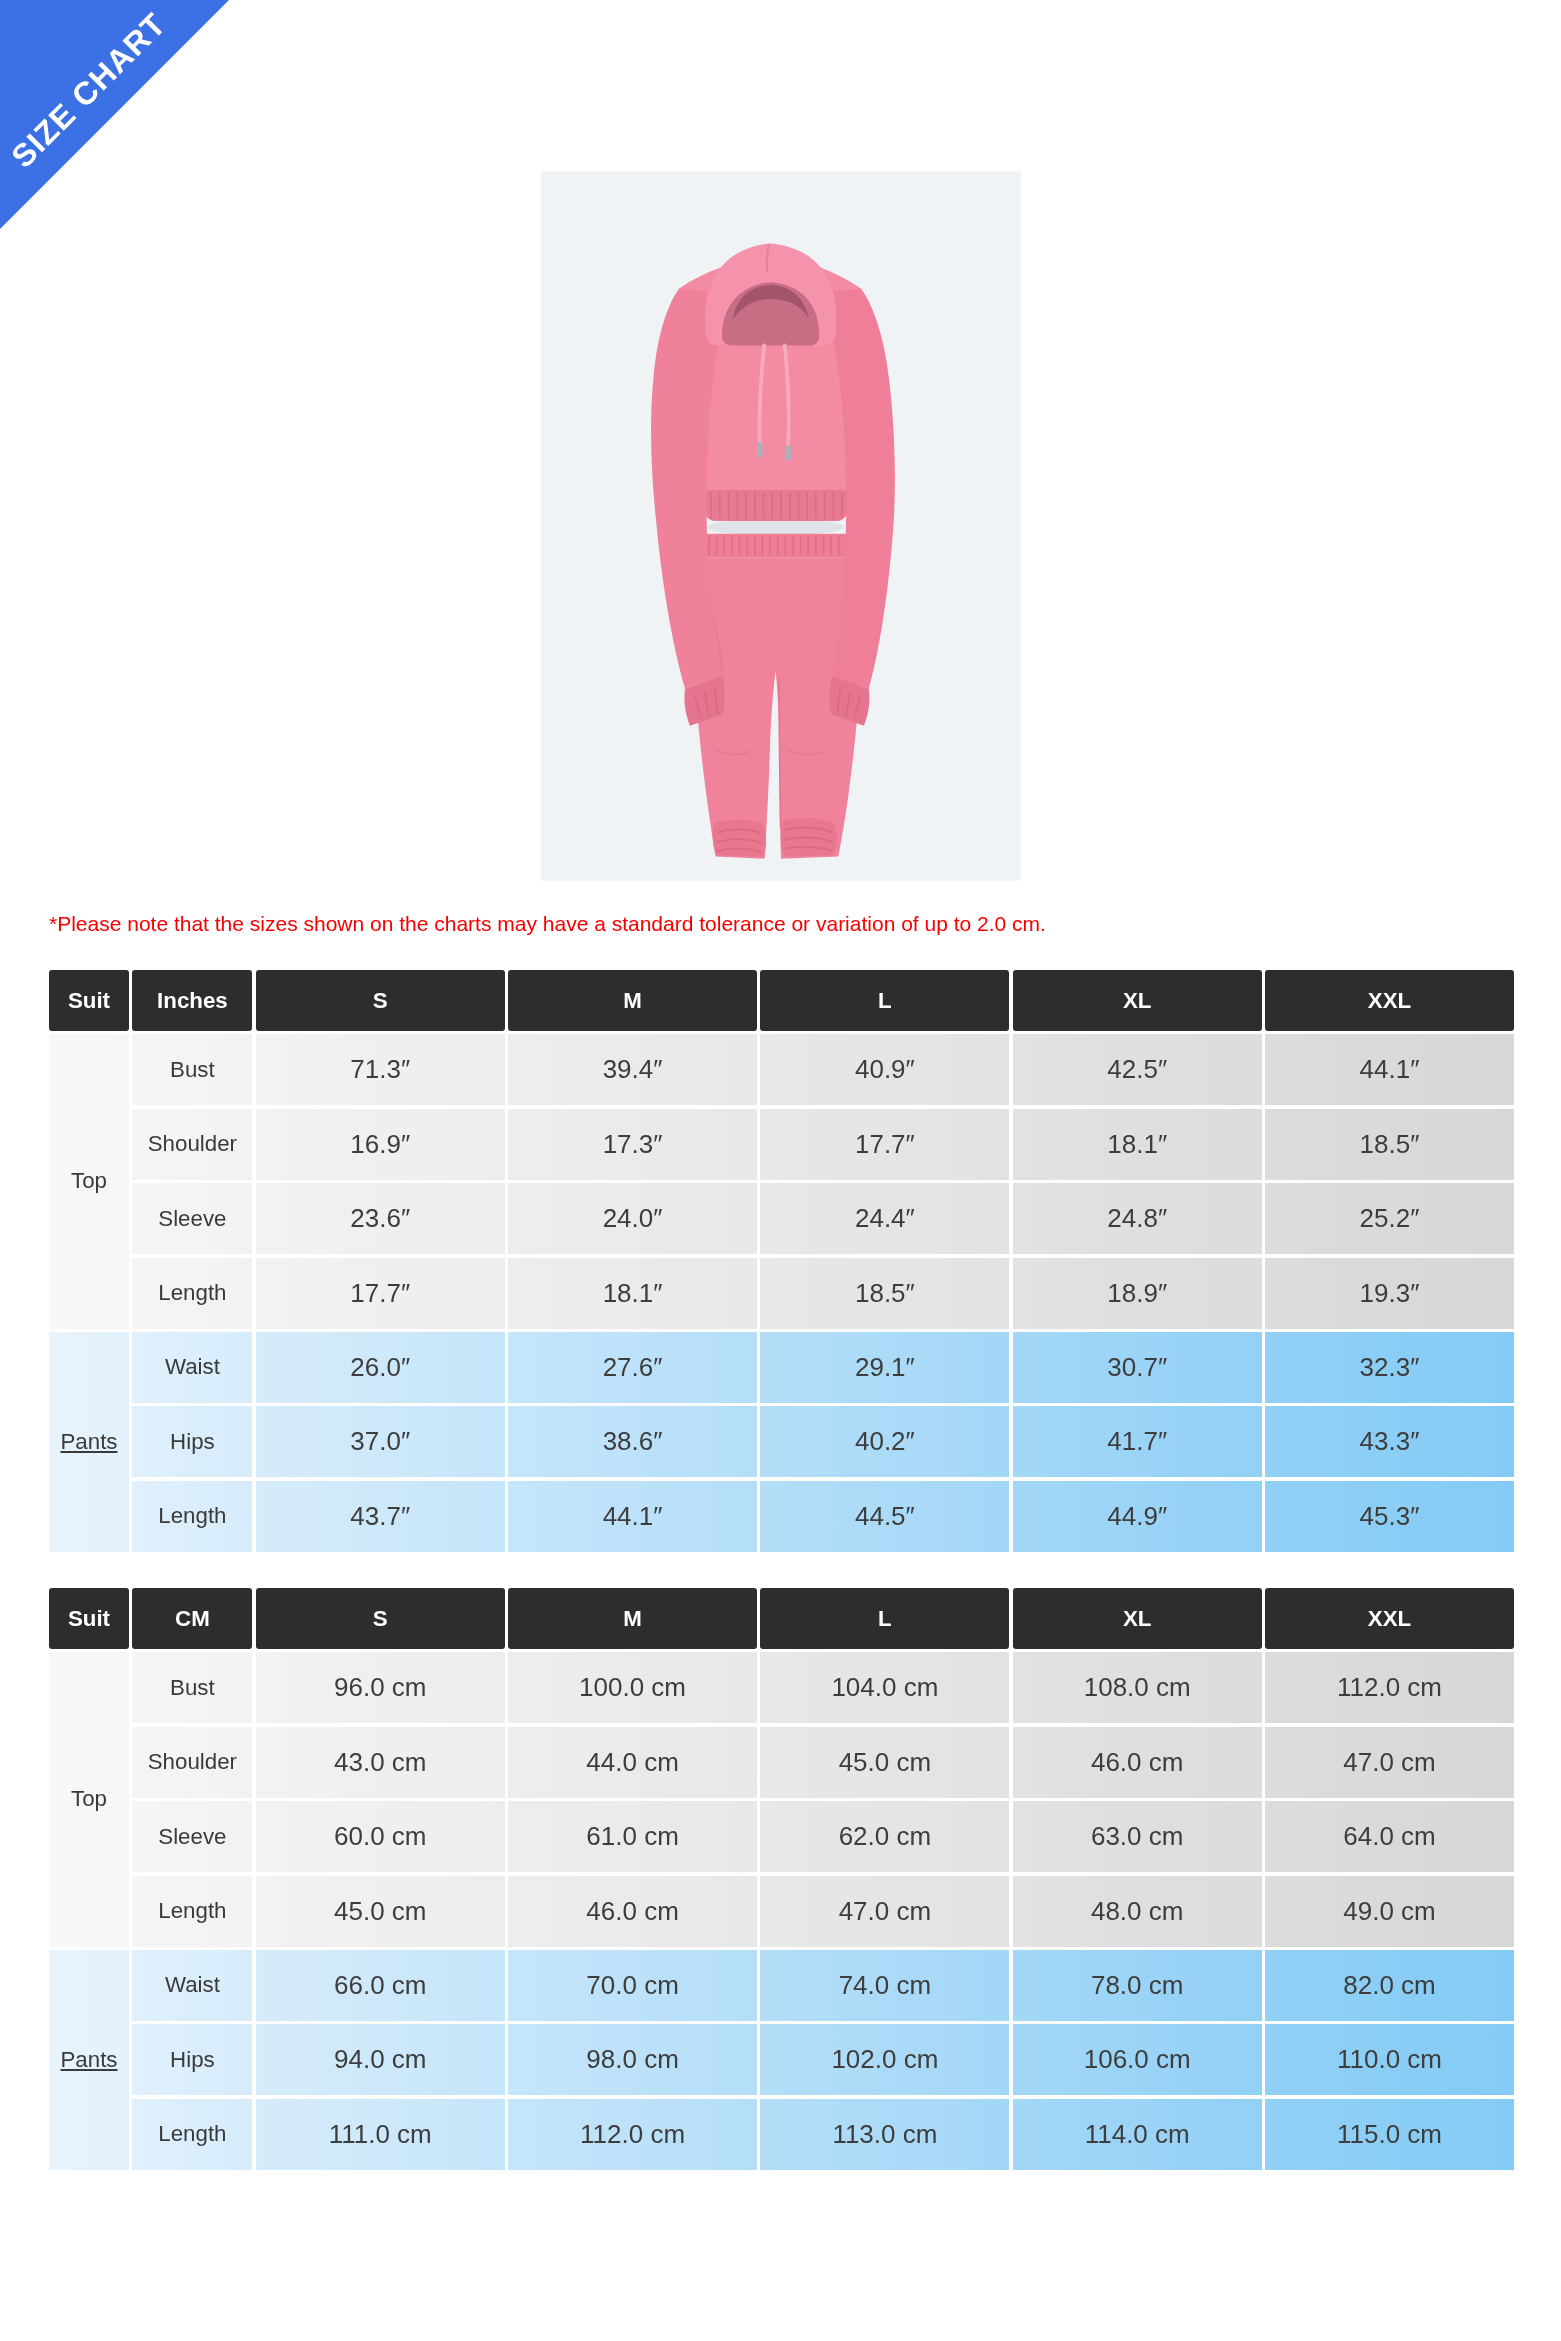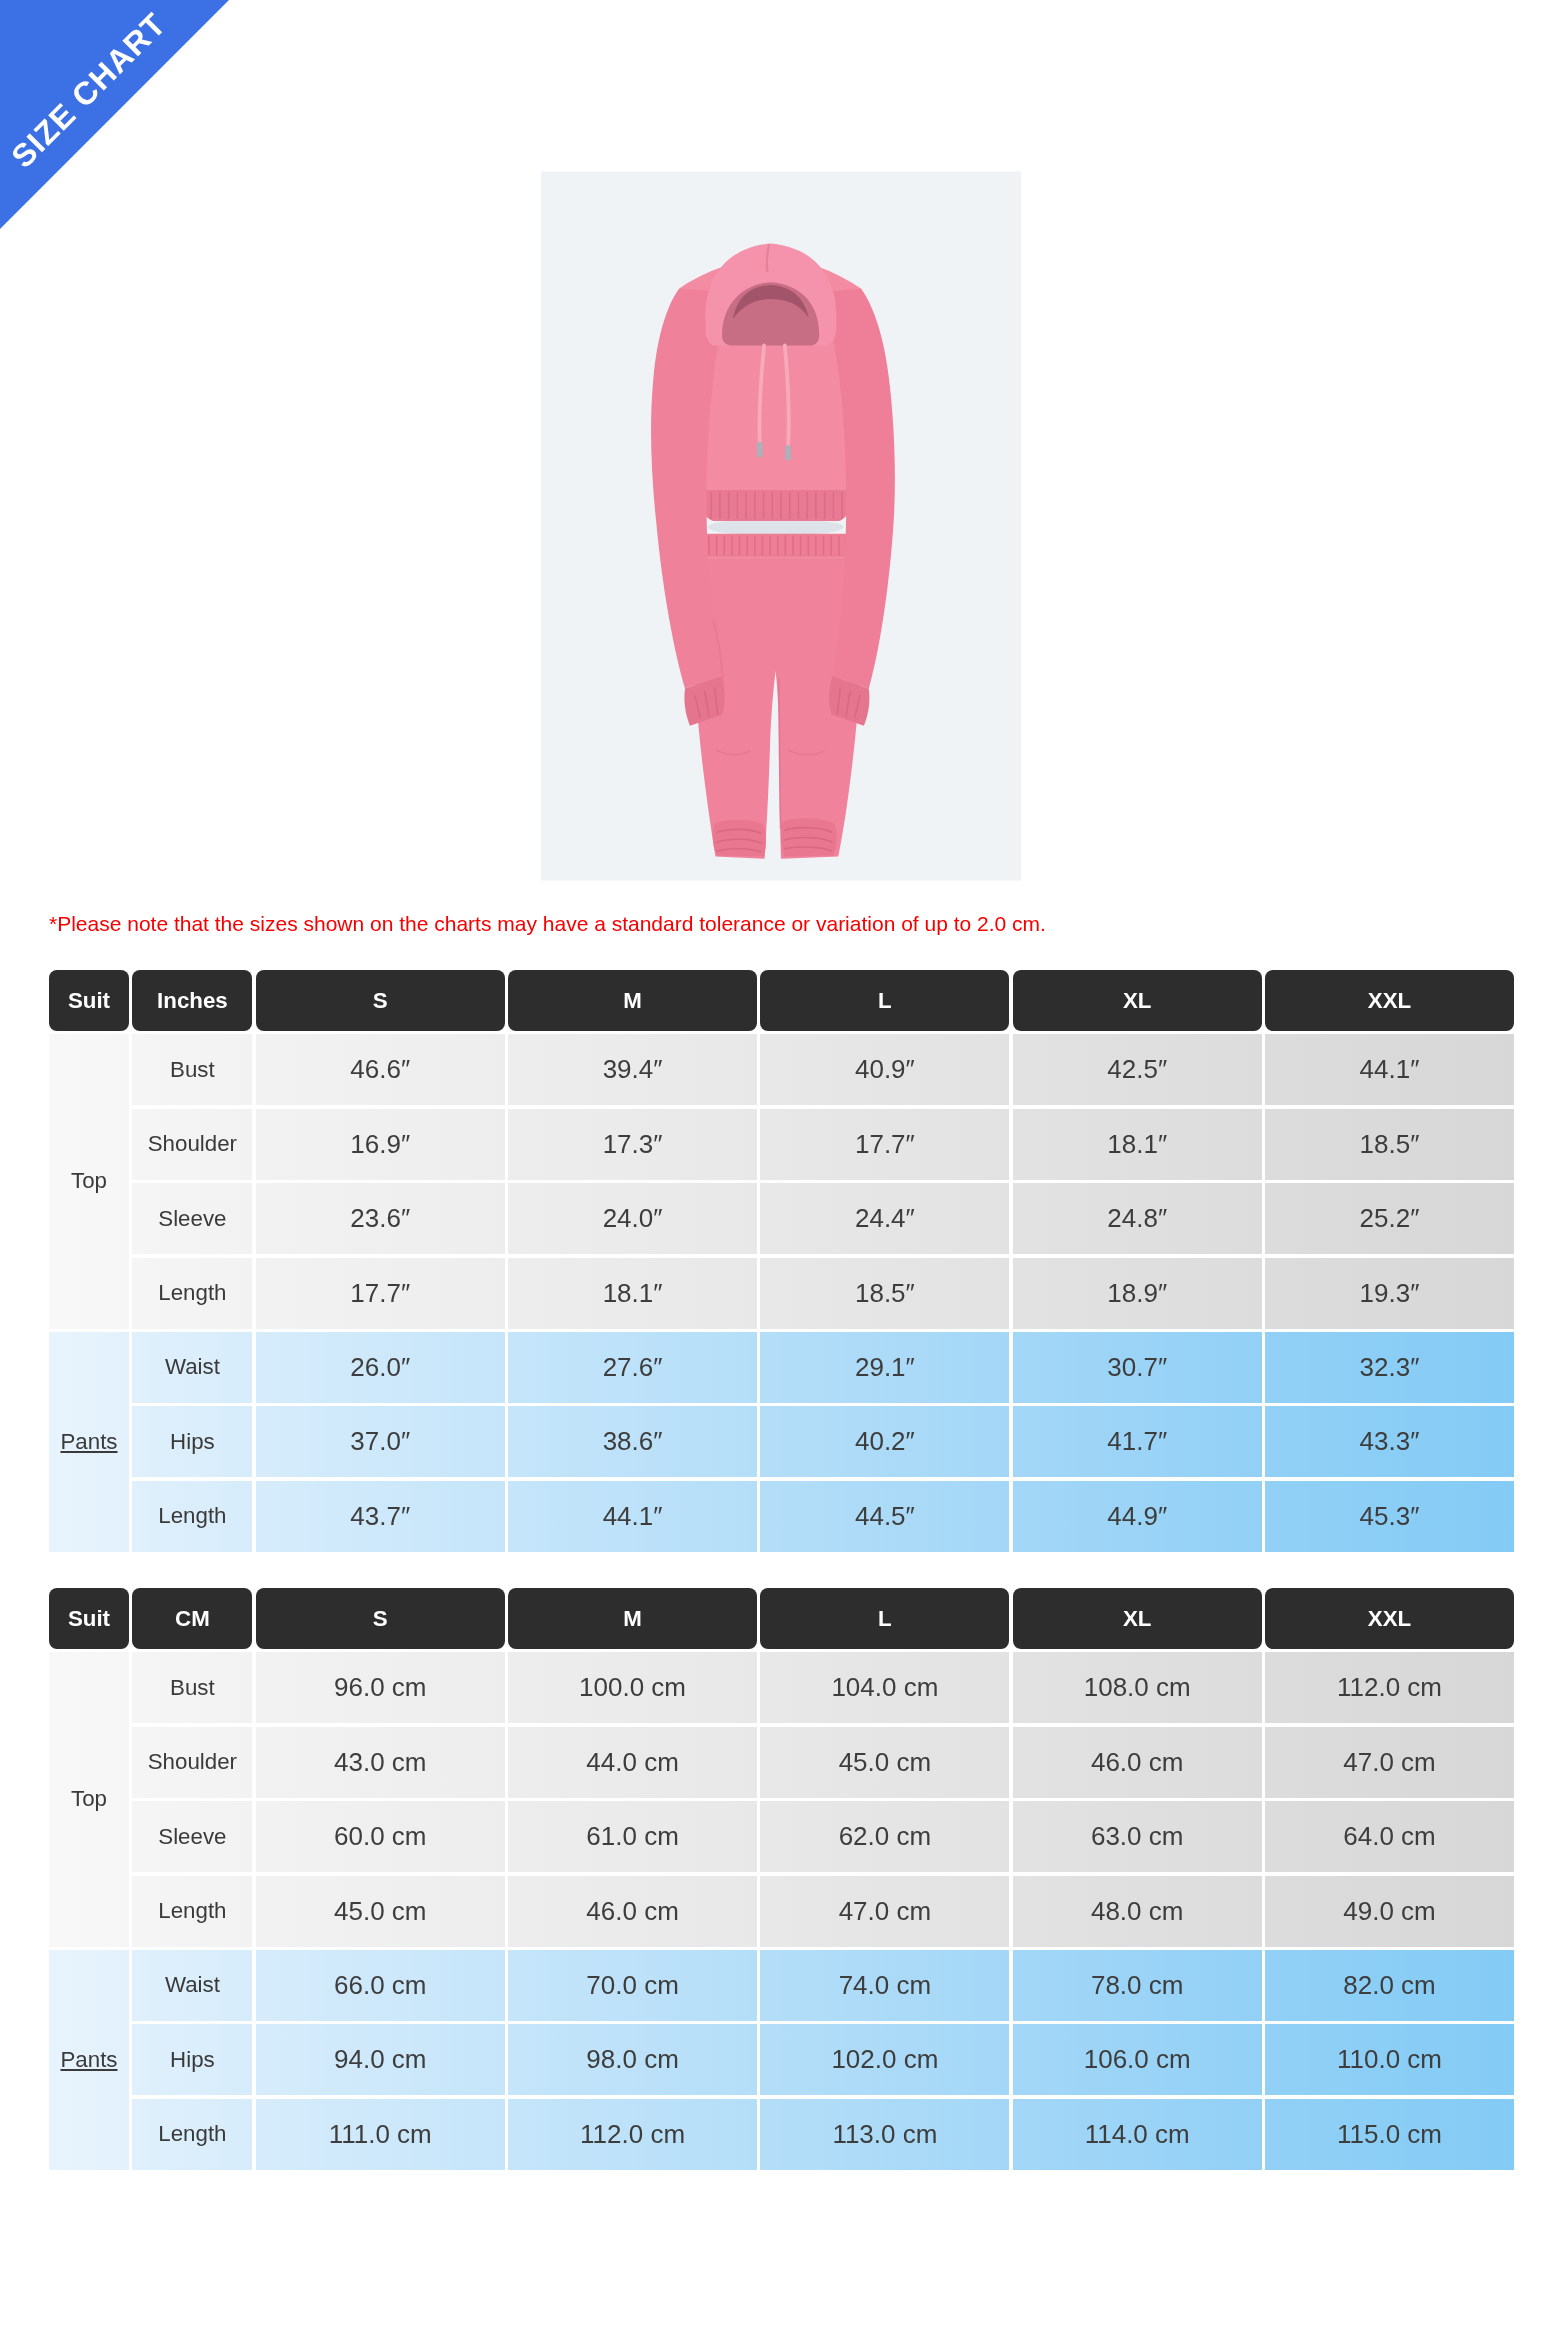--- a/index.html
+++ b/index.html
@@ -19,21 +19,21 @@
   
   .note{position:absolute;top:910px;left:49px;width:1463px;
     color:#f60000;font-size:21px;line-height:28px;}
 
   
   .size-table{position:absolute;left:49px;width:1465px;}
   .t0{top:970px;} .t1{top:1588px;}
   .grid{display:grid;width:100%;grid-template-columns:80px 120px repeat(5,1fr);
         grid-template-rows:61px repeat(7,71px);gap:3.4px;}
   .c{display:flex;align-items:center;justify-content:center;text-align:center;}
-  .hd{background:#2e2d2d;color:#ffffff;font-weight:700;font-size:22.3px;border-radius:8px;}
+  .hd{background:#2e2d2d;color:#ffffff;font-weight:700;font-size:22.3px;border-radius:3px;}
   .lab{font-size:22.3px;color:#3a3a3a;}
   .v{font-size:26px;color:#3d3d3d;}
   .rl{font-size:22.3px;color:#3a3a3a;}
   .rlt{grid-row:2 / span 4;grid-column:1;}
   .rlp{grid-row:6 / span 3;grid-column:1;}
 
   
   .g.suit{background:linear-gradient(90deg,#f8f8f8,#f6f6f6);}
   .g.lb {background:linear-gradient(90deg,#f5f5f5,#f2f2f2);}
   .g.s  {background:linear-gradient(90deg,#f2f2f2,#ededed);}
@@ -122,21 +122,21 @@
       <div class="c hd">Inches</div>
       <div class="c hd">S</div>
       <div class="c hd">M</div>
       <div class="c hd">L</div>
       <div class="c hd">XL</div>
       <div class="c hd">XXL</div>
 
       <div class="c rl rlt g suit">Top</div>
 
       <div class="c lab g lb">Bust</div>
-      <div class="c v g s">46.6″</div>
+      <div class="c v g s">71.3″</div>
       <div class="c v g m">39.4″</div>
       <div class="c v g l">40.9″</div>
       <div class="c v g xl">42.5″</div>
       <div class="c v g xxl">44.1″</div>
 
       <div class="c lab g lb">Shoulder</div>
       <div class="c v g s">16.9″</div>
       <div class="c v g m">17.3″</div>
       <div class="c v g l">17.7″</div>
       <div class="c v g xl">18.1″</div>

